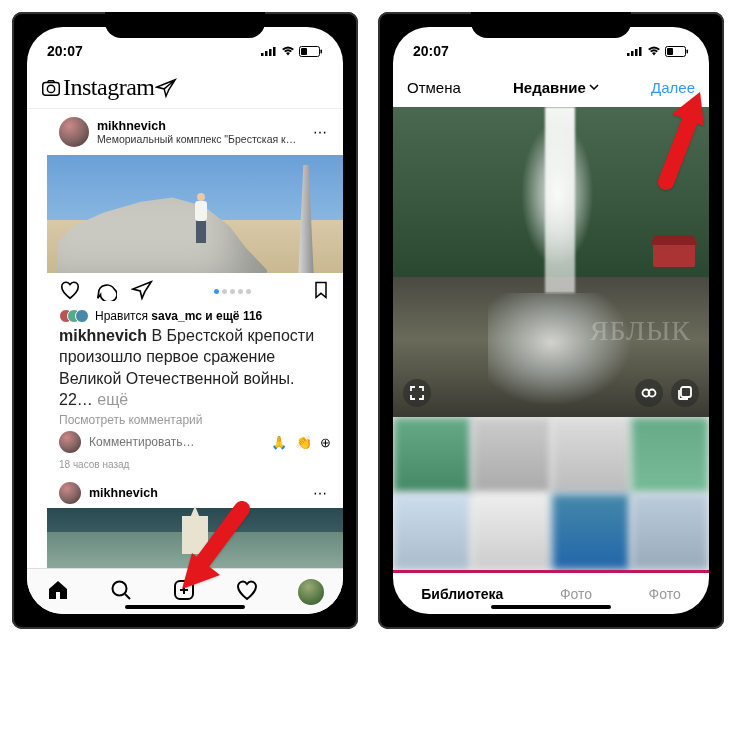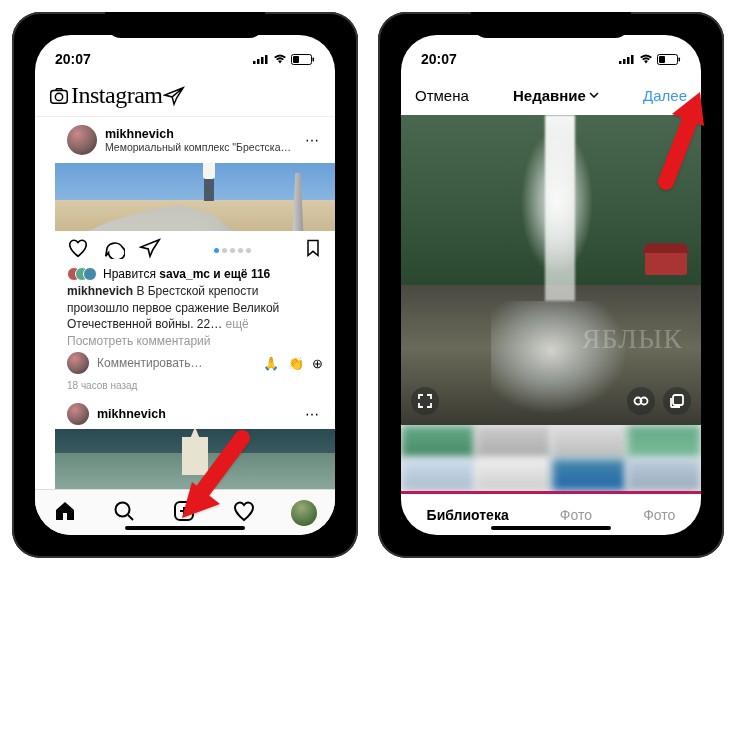--- a/index.html
+++ b/index.html
@@ -7,24 +7,24 @@
     background: #fff;
     font-family: -apple-system, "Helvetica Neue", Arial, sans-serif;
     display: flex;
     gap: 20px;
     padding: 12px;
     width: 740px;
     height: 732px;
   }
   .phone {
     width: 346px;
-    height: 546px;
+    height: 617px;
     background: #000;
-    border-radius: 28px;
-    padding: 23px;
+    border-radius: 10px;
+    padding: 15px;
     position: relative;
     box-shadow: inset 0 0 0 2px #333;
   }
   .screen {
     width: 100%;
     height: 100%;
     background: #fff;
     border-radius: 36px;
     overflow: hidden;
     position: relative;
@@ -135,21 +135,21 @@
   .cdot { width:5px; height:5px; border-radius:50%; background:#ccc; }
   .cdot.active { background:#3897f0; }
 
   .likes-row { display:flex; align-items:center; gap:6px; padding:0 12px; font-size:12px; }
   .like-avatars { display:flex; }
   .like-avatars .la { width:14px; height:14px; border-radius:50%; border:1.5px solid #fff; margin-left:-6px; }
   .la:nth-child(1){ background:#b55; margin-left:0; }
   .la:nth-child(2){ background:#5a8; }
   .la:nth-child(3){ background:#48a; }
 
-  .caption { padding:2px 12px 0; font-size:12px; line-height:1.35; color:#222; }
+  .caption { padding:2px 12px 0; font-size:16px; line-height:1.35; color:#222; }
   .caption .more { color:#999; }
   .view-comments { padding:2px 12px 0; font-size:12px; color:#999; }
   .comment-row { display:flex; align-items:center; gap:8px; padding:4px 12px; }
   .comment-row input { flex:1; border:none; font-size:12px; color:#999; outline:none; background:transparent; }
   .emoji { font-size:13px; }
   .timestamp { padding:2px 12px 6px; font-size:10px; color:#999; }
 
   .post2-header { display:flex; align-items:center; gap:8px; padding:6px 12px 4px; }
   .post2-image {
     flex:1; min-height:60px;

